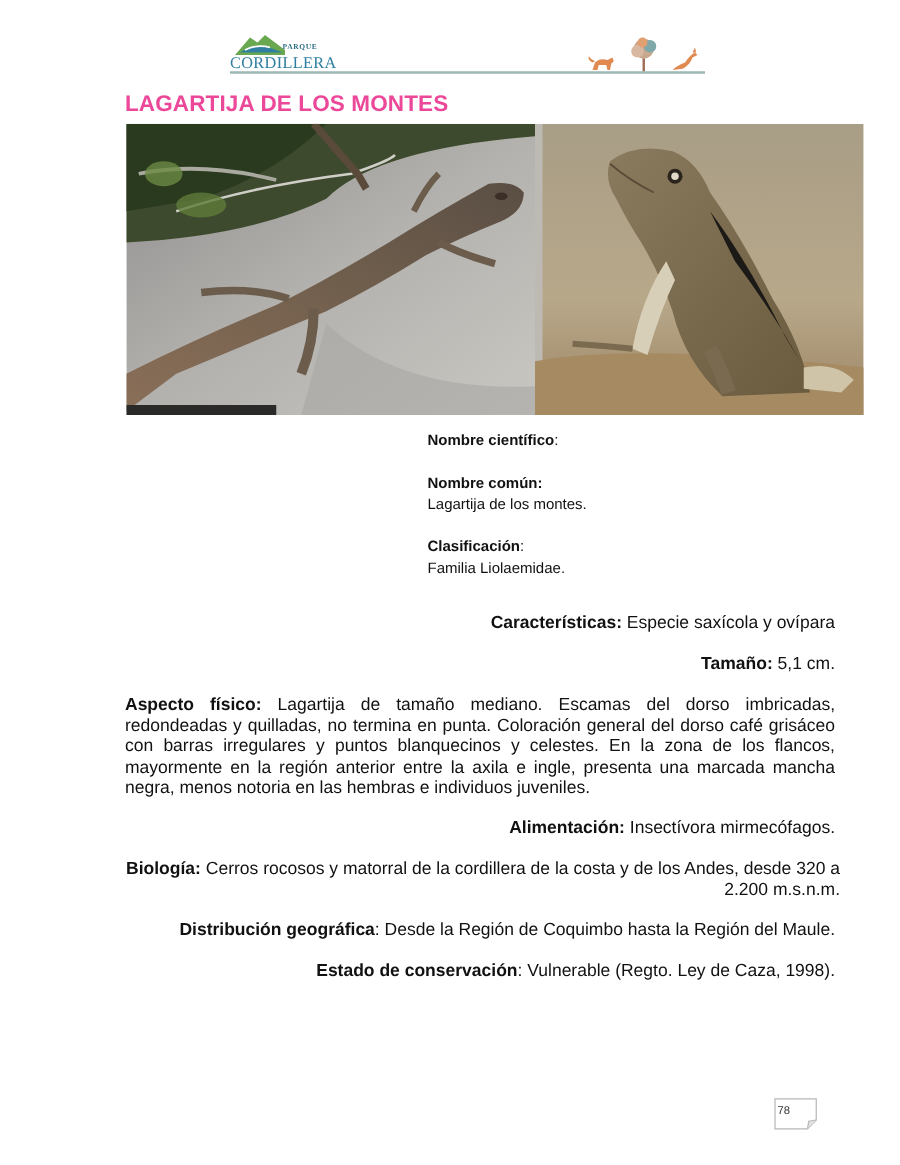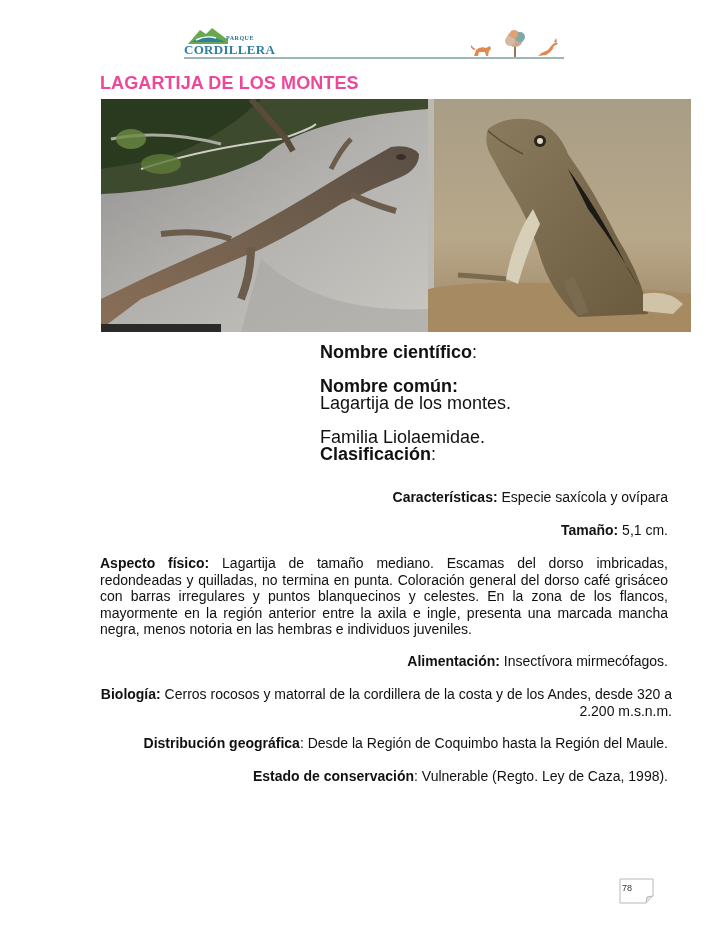--- a/index.html
+++ b/index.html
@@ -4,34 +4,34 @@
   <style>
     * { box-sizing: border-box; margin: 0; padding: 0; }
     html, body { width: 720px; height: 932px; background: #ffffff; overflow: hidden; }
     body { position: relative; font-family: "Liberation Sans", sans-serif; color: #111; }
 
     
     .header { position: absolute; left: 170px; top: 22px; width: 400px; height: 40px; }
     .logo { position: absolute; left: 12px; top: 2px; width: 90px; height: 34px; }
     .logo-mountain { position: absolute; left: 6px; top: 2px; width: 40px; height: 18px; }
     .logo-small { position: absolute; left: 44px; top: 11px; font-family: "Liberation Serif", serif; font-size: 6px; letter-spacing: 0.5px; color: #2f6f86; font-weight: bold; }
-    .logo-big { position: absolute; left: 2px; top: 18px; font-family: "Liberation Serif", serif; font-size: 13px; font-weight: bold; color: #2f7fa0; letter-spacing: 0.3px; }
+    .logo-big { position: absolute; left: 2px; top: 18px; font-family: "Liberation Serif", serif; font-size: 13px; font-weight: normal; color: #2f7fa0; letter-spacing: 0.3px; }
     .header-line { position: absolute; left: 14px; top: 35px; width: 380px; height: 2px; background: #9db7b3; }
     .deco { position: absolute; left: 300px; top: 6px; width: 95px; height: 30px; }
 
     
     .title { position: absolute; left: 100px; top: 73px; font-size: 18px; font-weight: bold; color: #ec4899; letter-spacing: 0.1px; }
 
     
     .photo { position: absolute; top: 99px; height: 233px; overflow: hidden; }
     .photo-left { left: 101px; width: 327px; }
     .photo-right { left: 428px; width: 263px; }
 
     
-    .info { position: absolute; left: 320px; top: 344px; width: 300px; font-size: 18px; line-height: 17px; }
+    .info { position: absolute; left: 342px; top: 344px; width: 300px; font-size: 12px; line-height: 17px; }
     .info .group { margin-bottom: 17px; }
     .b { font-weight: bold; }
     .i { font-style: italic; }
 
     
     .para { position: absolute; left: 100px; width: 568px; font-size: 14px; line-height: 16.5px; text-align: right; }
     .justify { text-align: justify; text-align-last: left; }
 
     
     .pagenum { position: absolute; left: 619px; top: 878px; width: 36px; height: 26px; }
@@ -134,22 +134,22 @@
 
 <div class="info">
   <div class="group">
     <div><span class="b">Nombre científico</span><span>:</span></div>
   </div>
   <div class="group">
     <div class="b">Nombre común:</div>
     <div>Lagartija de los montes.</div>
   </div>
   <div class="group">
+    <div><span class="b">Clasificación</span><span>:</span></div>
     <div>Familia Liolaemidae.</div>
-    <div><span class="b">Clasificación</span><span>:</span></div>
   </div>
 </div>
 
 <p class="para" style="top:489px;"><span class="b">Características:</span><span> Especie saxícola y ovípara</span></p>
 
 <p class="para" style="top:522px;"><span class="b">Tamaño:</span><span> 5,1 cm.</span></p>
 
 <p class="para justify" style="top:555px;"><span class="b">Aspecto físico:</span><span> Lagartija de tamaño mediano. Escamas del dorso imbricadas, redondeadas y quilladas, no termina en punta. Coloración general del dorso café grisáceo con barras irregulares y puntos blanquecinos y celestes. En la zona de los flancos, mayormente en la región anterior entre la axila e ingle, presenta una marcada mancha negra, menos notoria en las hembras e individuos juveniles.</span></p>
 
 <p class="para" style="top:653px;"><span class="b">Alimentación:</span><span> Insectívora mirmecófagos.</span></p>

